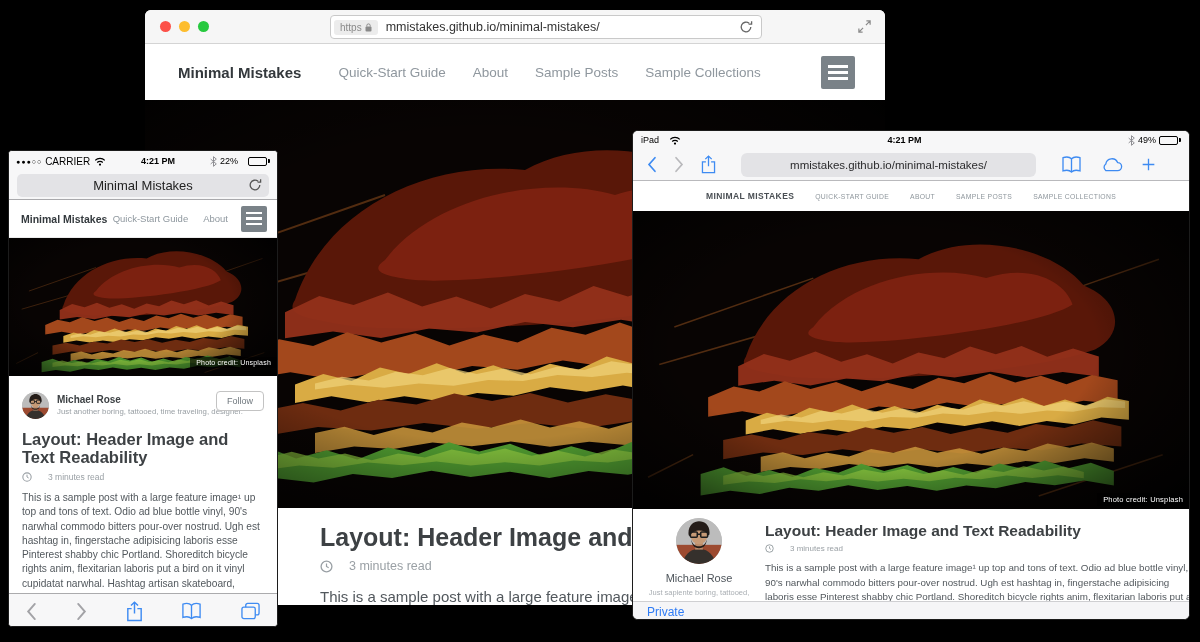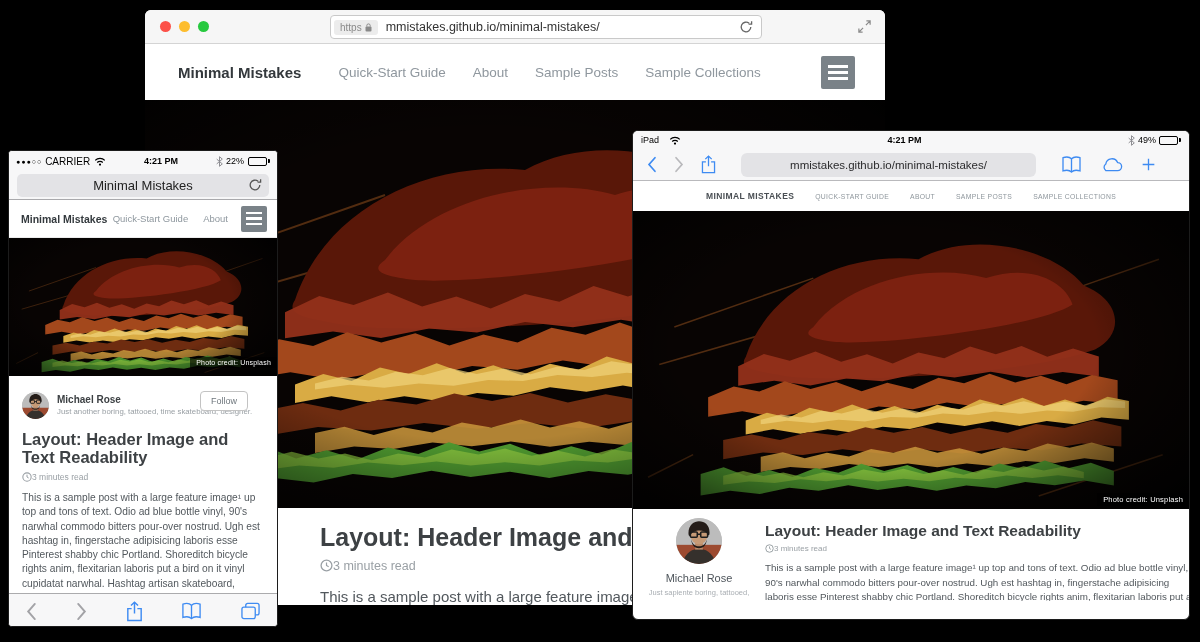--- a/index.html
+++ b/index.html
@@ -3,21 +3,21 @@
 <meta charset="utf-8">
 <style>
   html,body{margin:0;padding:0;background:#000;}
   *{box-sizing:border-box;font-family:"Liberation Sans",sans-serif;}
   .stage{position:relative;width:1200px;height:642px;background:#000;overflow:hidden;border-radius:16px;}
 
   
   .photo-wrap{position:relative;overflow:hidden;background:#a21caf;}
   .leaf-photo{position:absolute;inset:0;}
   .photo-credit{position:absolute;right:0;bottom:6px;background:rgba(0,0,0,.62);color:#fff;font-size:7.5px;padding:2px 6px;letter-spacing:.2px;}
-  .clock-meta{display:flex;gap:0;color:#9aa0a5;}
+  .clock-meta{display:flex;align-items:center;gap:16px;color:#9aa0a5;}
   .avatar-slot{border-radius:50%;overflow:hidden;flex:none;background:#bdbdbd;}
   .batt{display:inline-flex;align-items:center;}
   .batt .cell{width:19px;height:9px;border:1px solid #000;border-radius:2px;padding:1px;}
   .batt .fill{height:100%;background:#000;}
   .batt .nub{width:2px;height:4px;background:#000;border-radius:0 1px 1px 0;margin-left:1px;}
 
   
   .mac{position:absolute;left:145px;top:10px;width:740px;height:595px;z-index:1;background:#fff;border-radius:6px;overflow:hidden;}
   .mac-chrome{position:relative;height:34px;background:#f6f6f6;border-bottom:1px solid #d4d4d4;display:flex;align-items:center;}
   .lights{display:flex;gap:8px;margin-left:15px;}
@@ -54,21 +54,21 @@
   .p-links{margin-left:auto;display:flex;gap:15px;font-size:9.5px;color:#8e979e;margin-right:13px;}
   .burger.p{width:26px;height:26px;margin-left:0;}
   .burger.p i{display:block;width:16px;height:2.5px;background:#fff;}
   .phone .photo-wrap{height:138px;}
   .phone .photo-credit{bottom:8px;font-size:7px;}
   .p-content{height:217px;overflow:hidden;padding:13px 13px 0;}
   .p-author{position:relative;display:flex;gap:8px;align-items:center;height:32px;}
   .p-author .avatar-slot{width:27px;height:27px;}
   .p-name{font-size:10px;font-weight:bold;color:#3d4144;}
   .p-bio{font-size:7.8px;color:#9aa0a5;margin-top:2px;}
-  .follow-btn{position:absolute;right:16px;top:2px;border:1px solid #c3c3c3;border-radius:4px;background:#fff;font-size:9px;color:#6f777d;padding:4px 10px;cursor:pointer;}
+  .follow-btn{position:absolute;right:0;top:2px;border:1px solid #c3c3c3;border-radius:4px;background:#fff;font-size:9px;color:#6f777d;padding:4px 10px;cursor:pointer;}
   .p-title{margin-top:9px;font-size:16.5px;line-height:1.12;font-weight:bold;color:#3d4144;}
   .p-meta{margin-top:5px;font-size:8.5px;}
   .p-body{margin-top:9px;font-size:10.2px;line-height:1.4;color:#52585d;}
   .p-body p{margin:0 0 9px;}
   .p-toolbar{height:35px;background:#f7f7f8;border-top:1px solid #ababad;display:flex;align-items:center;justify-content:space-between;padding:0 17px;}
   .p-toolbar .ic{cursor:pointer;display:flex;}
 
   
   .pad{position:absolute;left:632px;top:130px;width:558px;height:490px;z-index:2;background:#fff;border-radius:6px;overflow:hidden;border:1px solid #1c1c1c;}
   .t-status{height:18px;background:#f7f7f8;display:flex;align-items:center;padding:0 8px;font-size:9px;color:#000;}
@@ -195,21 +195,21 @@
       <span class="carrier">CARRIER</span>
       <svg width="12" height="9" viewBox="0 0 12 9">
           <path d="M1.2 3.4 A6.6 6.6 0 0 1 10.8 3.4" fill="none" stroke="#000" stroke-width="1.2"></path>
           <path d="M3.2 5.5 A3.9 3.9 0 0 1 8.8 5.5" fill="none" stroke="#000" stroke-width="1.2"></path>
           <circle cx="6" cy="7.6" r="1.1" fill="#000"></circle>
         </svg>
       <span class="mid">4:21 PM</span>
       <svg width="7" height="11" viewBox="0 0 7 11" style="margin-right:3px">
           <path d="M3.5 0.7 V10.3 L6.3 7.9 L0.7 3.1 M3.5 0.7 L6.3 3.1 L0.7 7.9" fill="none" stroke="#8e8e93" stroke-width="1"></path>
         </svg>
-      <span style="margin-right:4px">22%</span>
+      <span style="margin-right:10px">22%</span>
       <span class="batt">
           <span class="cell"><span class="fill" style="width:25%"></span></span>
           <span class="nub"></span>
         </span>
     </div>
 
     <div class="p-urlrow">
       <div class="p-field">
         <span>Minimal Mistakes</span>
         <span class="rld">
@@ -286,21 +286,21 @@
                 <g stroke="#1c1c1c" stroke-width="1.6" fill="none">
                   <rect x="15" y="14.5" width="7.2" height="5.6" rx="1"></rect>
                   <rect x="25.8" y="14.5" width="7.2" height="5.6" rx="1"></rect>
                   <path d="M22.2 17 h3.6"></path>
                 </g>
               </g>
             </svg>
           </span>
         <span>
           <div class="p-name">Michael Rose</div>
-          <div class="p-bio">Just another boring, tattooed, time skateboard, designer.</div>
+          <div class="p-bio">Just another boring, tattooed, time traveling, designer.</div>
         </span>
         <button class="follow-btn">Follow</button>
       </div>
       <div class="p-title">Layout: Header Image and Text Readability</div>
       <div class="p-meta clock-meta">
         <svg width="10" height="10" viewBox="0 0 12 12">
             <circle cx="6" cy="6" r="5" fill="none" stroke="#9aa0a5" stroke-width="1.3"></circle>
             <path d="M6 3.2 V6 L8 7.2" stroke="#9aa0a5" stroke-width="1.2" fill="none"></path>
           </svg>
         <span>3 minutes read</span>
@@ -478,15 +478,18 @@
           <svg width="9" height="9" viewBox="0 0 12 12">
               <circle cx="6" cy="6" r="5" fill="none" stroke="#9aa0a5" stroke-width="1.3"></circle>
               <path d="M6 3.2 V6 L8 7.2" stroke="#9aa0a5" stroke-width="1.2" fill="none"></path>
             </svg>
           <span>3 minutes read</span>
         </div>
         <div class="t-body">This is a sample post with a large feature image¹ up top and tons of text. Odio ad blue bottle vinyl, 90's narwhal commodo bitters pour-over nostrud. Ugh est hashtag in, fingerstache adipisicing laboris esse Pinterest shabby chic Portland. Shoreditch bicycle rights anim, flexitarian laboris put a bird on it vinyl cupidatat narwhal. Hashtag artisan skateboard, flannel Bushwick</div>
       </div>
     </div>
 
+    <div class="t-private">
+      <span>Private</span>
+    </div>
   </div>
 
 </div>
 
 </body></html>

